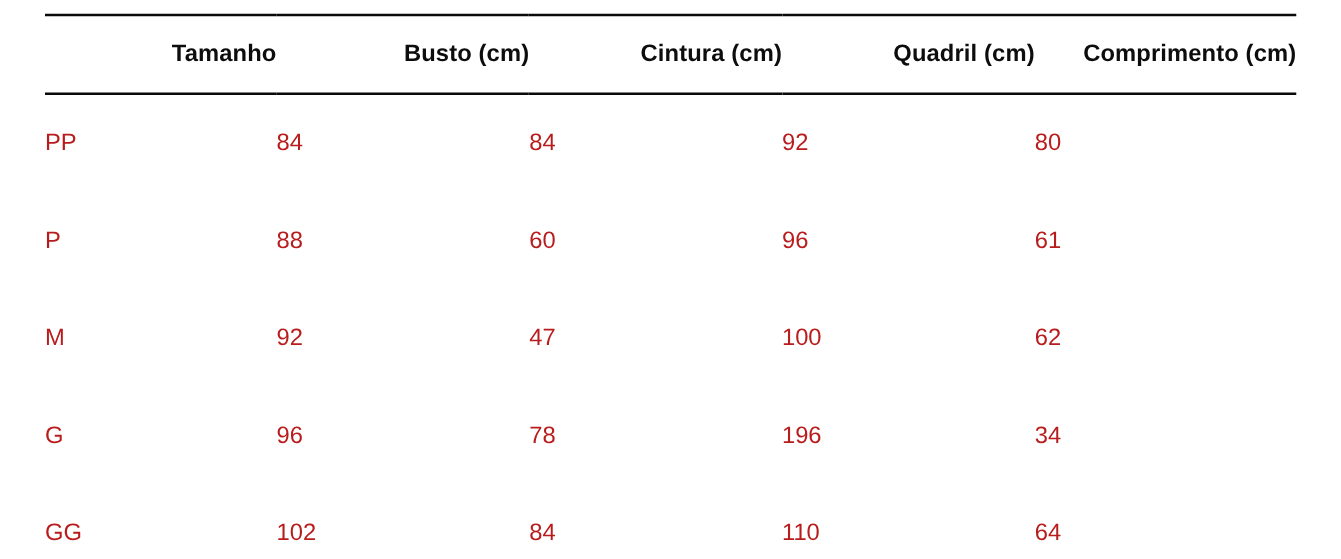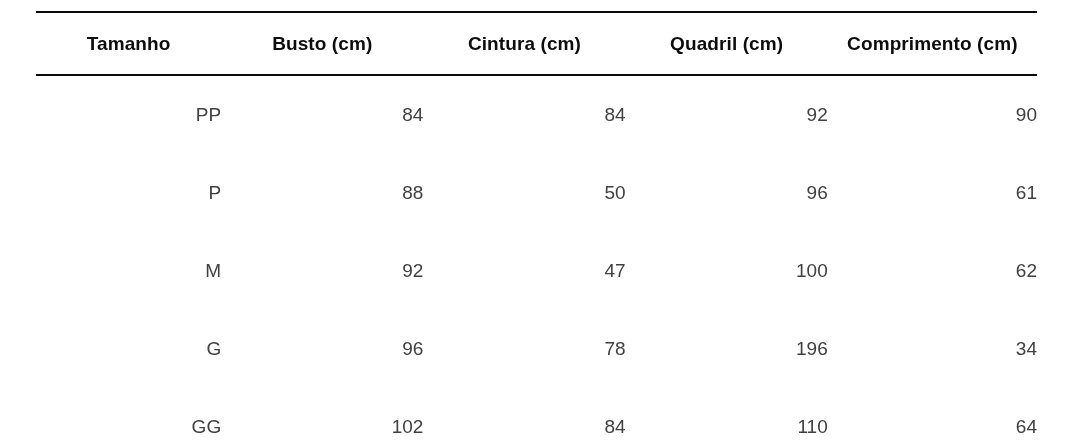--- a/index.html
+++ b/index.html
@@ -22,34 +22,34 @@
   }
   table.size-table {
     width: 100%;
     border-collapse: collapse;
     table-layout: fixed;
   }
   table.size-table thead tr.header-row th {
     font-size: 19px;
     font-weight: bold;
     color: #0d0d0d;
-    text-align: center;
+    text-align: right;
     padding: 20px 0 19px 0;
     letter-spacing: 0.1px;
   }
   
   table.size-table thead tr.header-row th {
     border-top: 2.5px solid #0a0a0a;
     border-bottom: 2.2px solid #0a0a0a;
   }
   table.size-table tbody td {
     font-size: 19px;
     font-weight: normal;
-    color: #404040;
-    text-align: right;
+    color: #b91c1c;
+    text-align: left;
     padding: 19px 0 19px 0;
     height: 40px;
   }
   table.size-table tbody tr:last-child td {
     border-bottom: 2.5px solid #0a0a0a;
   }
   
   col.c0 { width: 18.5%; }
   col.c1 { width: 20.2%; }
   col.c2 { width: 20.2%; }
@@ -76,26 +76,26 @@
         <th>Quadril (cm)</th>
         <th>Comprimento (cm)</th>
       </tr>
     </thead>
     <tbody>
       <tr>
         <td>PP</td>
         <td>84</td>
         <td>84</td>
         <td>92</td>
-        <td>90</td>
+        <td>80</td>
       </tr>
       <tr>
         <td>P</td>
         <td>88</td>
-        <td>50</td>
+        <td>60</td>
         <td>96</td>
         <td>61</td>
       </tr>
       <tr>
         <td>M</td>
         <td>92</td>
         <td>47</td>
         <td>100</td>
         <td>62</td>
       </tr>

